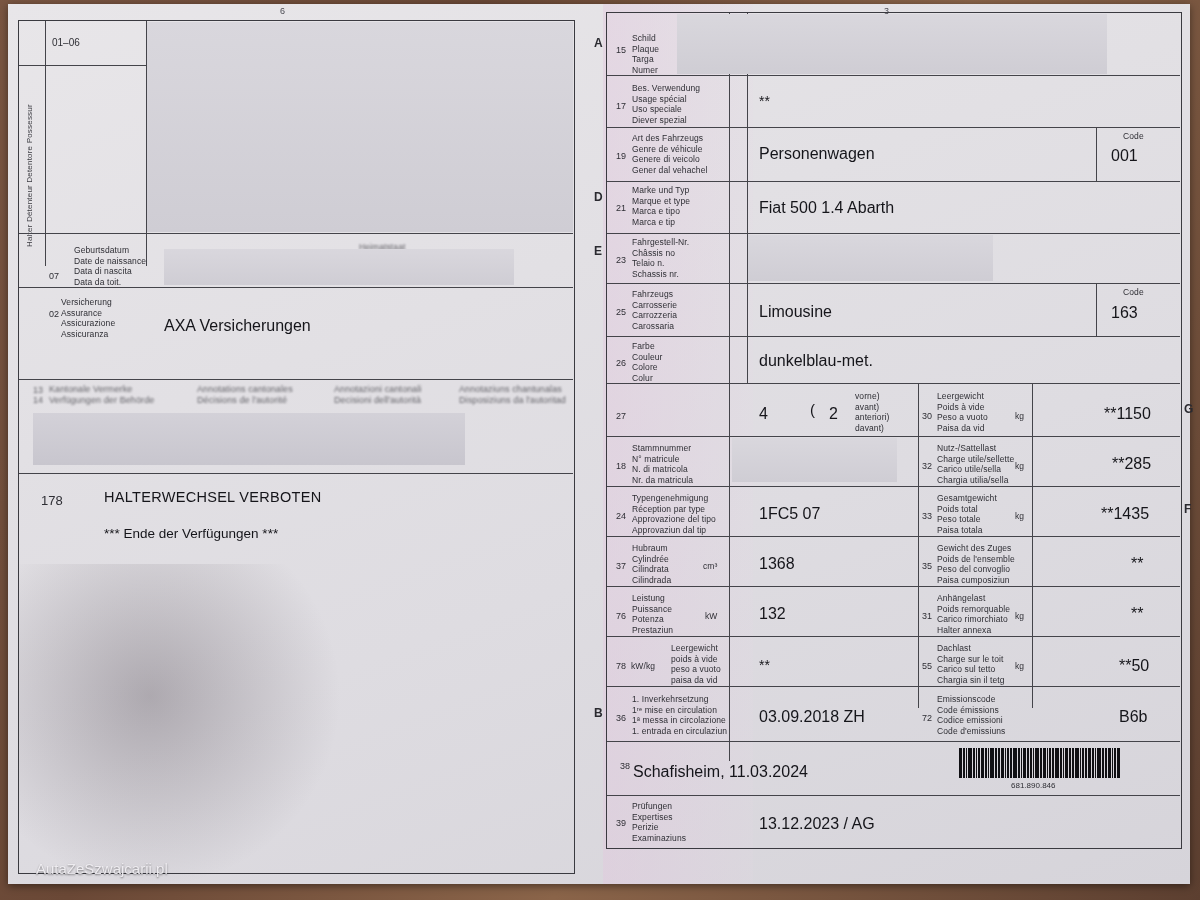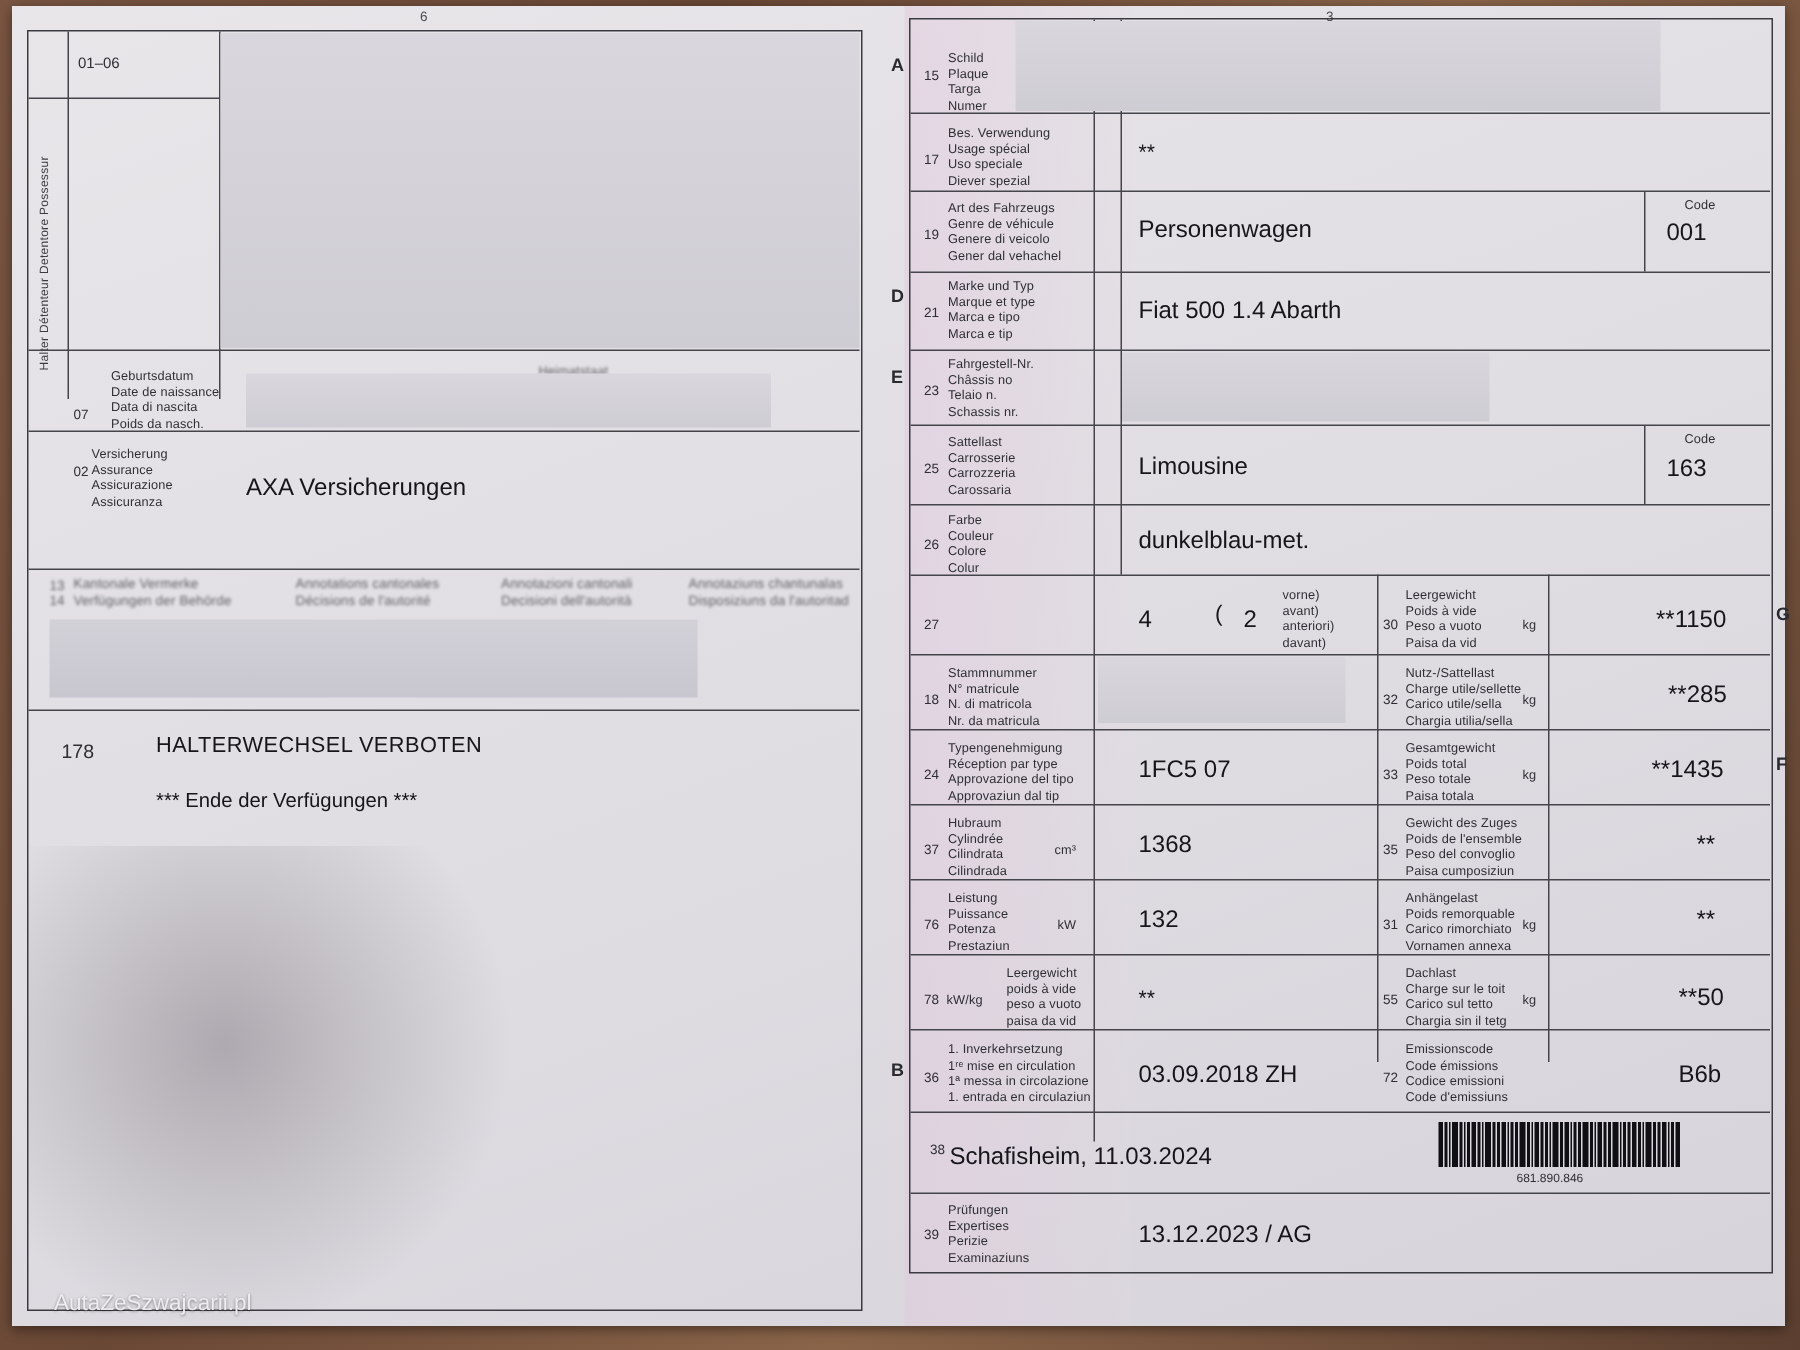--- a/index.html
+++ b/index.html
@@ -93,21 +93,21 @@
     <div class="num" style="position:absolute;left:33px;top:16px;font-size:10px;">01–06</div>
 
     <div class="redact" style="left:128px;top:1px;width:426px;height:210px;"></div>
 
     <div class="line" style="left:0;top:212px;width:554px;height:1px;"></div>
     <div class="num" style="position:absolute;left:30px;top:250px;">07</div>
     <div class="lbl" style="position:absolute;left:55px;top:224px;width:92px;">
       <div>Geburtsdatum</div>
       <div>Date de naissance</div>
       <div>Data di nascita</div>
-      <div>Poids da nasch.</div>
+      <div>Data da toit.</div>
     </div>
     <div class="lbl blur" style="position:absolute;left:340px;top:221px;">Heimatstaat</div>
     <div class="redact" style="left:145px;top:228px;width:350px;height:36px;"></div>
 
     <div class="line" style="left:0;top:266px;width:554px;height:1px;"></div>
     <div class="num" style="position:absolute;left:30px;top:288px;">02</div>
     <div class="lbl" style="position:absolute;left:42px;top:276px;width:95px;">
       <div>Versicherung</div>
       <div>Assurance</div>
       <div>Assicurazione</div>
@@ -187,21 +187,21 @@
       <div>Fahrgestell-Nr.</div>
       <div>Châssis no</div>
       <div>Telaio n.</div>
       <div>Schassis nr.</div>
     </div>
     <div class="redact" style="left:141px;top:222px;width:245px;height:46px;"></div>
     <div class="line" style="left:0;top:270px;width:573px;height:1px;"></div>
 
     <div class="num" style="position:absolute;left:9px;top:294px;">25</div>
     <div class="lbl" style="position:absolute;left:25px;top:276px;">
-      <div>Sattellast</div>
+      <div>Fahrzeugs</div>
       <div>Carrosserie</div>
       <div>Carrozzeria</div>
       <div>Carossaria</div>
     </div>
     <div class="val" style="position:absolute;left:152px;top:290px;">Limousine</div>
     <div class="line" style="left:489px;top:271px;width:1px;height:52px;"></div>
     <div class="lbl" style="position:absolute;left:516px;top:274px;">Code</div>
     <div class="val" style="position:absolute;left:504px;top:291px;">163</div>
     <div class="line" style="left:0;top:323px;width:573px;height:1px;"></div>
 
@@ -303,21 +303,21 @@
       <div>Potenza</div>
       <div>Prestaziun</div>
     </div>
     <div class="lbl" style="position:absolute;left:98px;top:598px;">kW</div>
     <div class="val" style="position:absolute;left:152px;top:592px;">132</div>
     <div class="num" style="position:absolute;left:315px;top:598px;">31</div>
     <div class="lbl" style="position:absolute;left:330px;top:580px;">
       <div>Anhängelast</div>
       <div>Poids remorquable</div>
       <div>Carico rimorchiato</div>
-      <div>Vornamen annexa</div>
+      <div>Halter annexa</div>
     </div>
     <div class="lbl" style="position:absolute;left:408px;top:598px;">kg</div>
     <div class="val" style="position:absolute;left:524px;top:592px;">**</div>
     <div class="line" style="left:0;top:623px;width:573px;height:1px;"></div>
 
     <div class="num" style="position:absolute;left:9px;top:648px;">78</div>
     <div class="lbl" style="position:absolute;left:24px;top:648px;">kW/kg</div>
     <div class="lbl" style="position:absolute;left:64px;top:630px;">
       <div>Leergewicht</div>
       <div>poids à vide</div>

